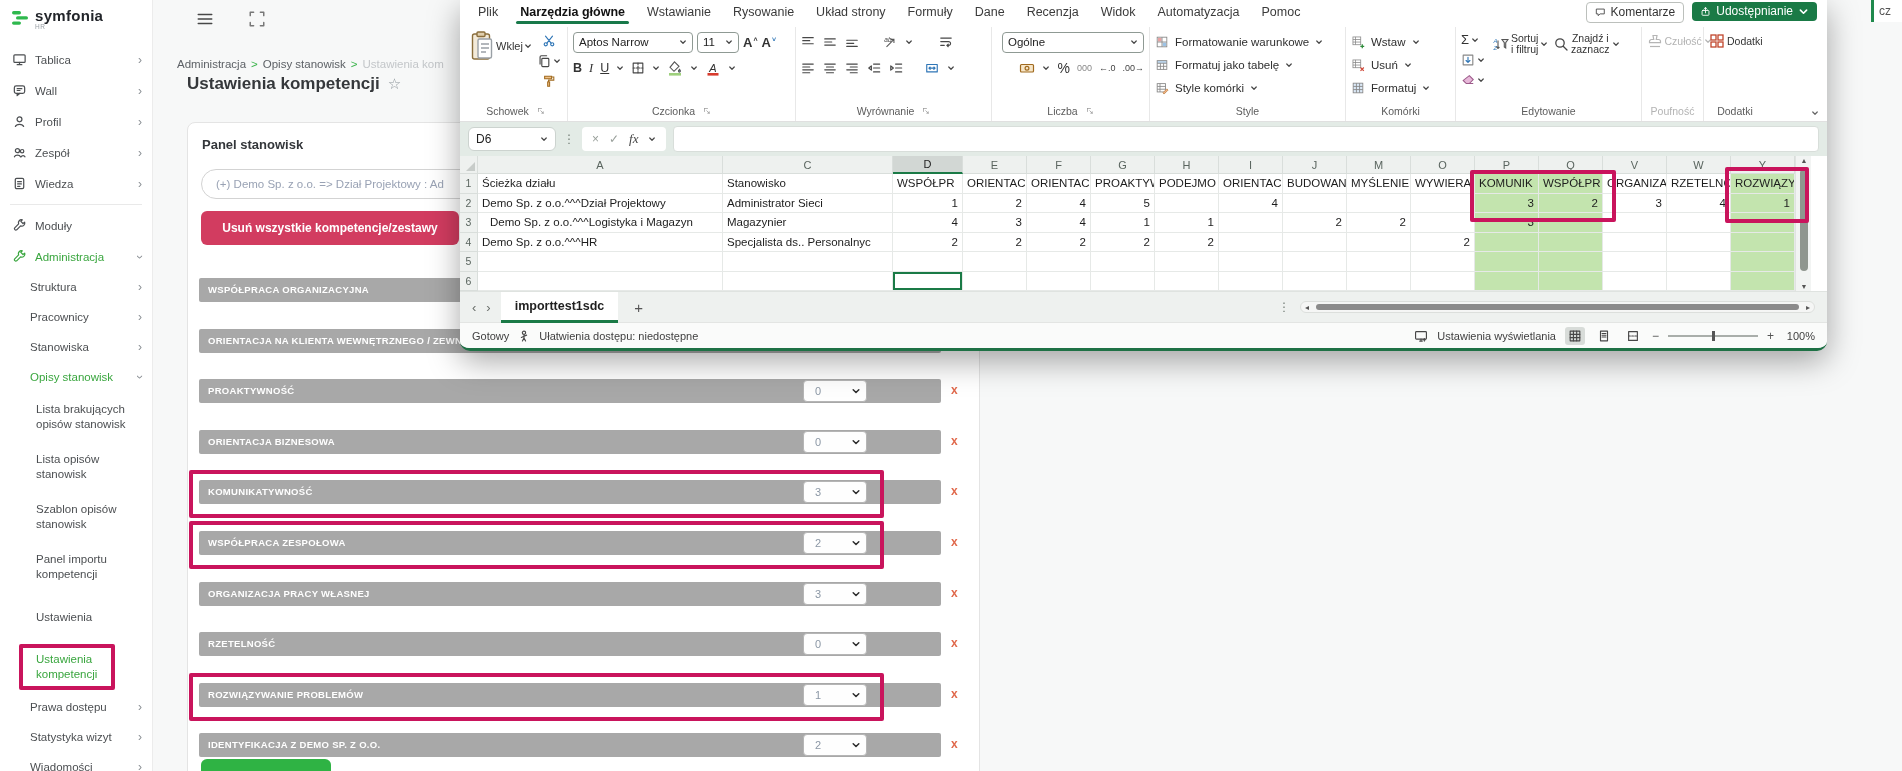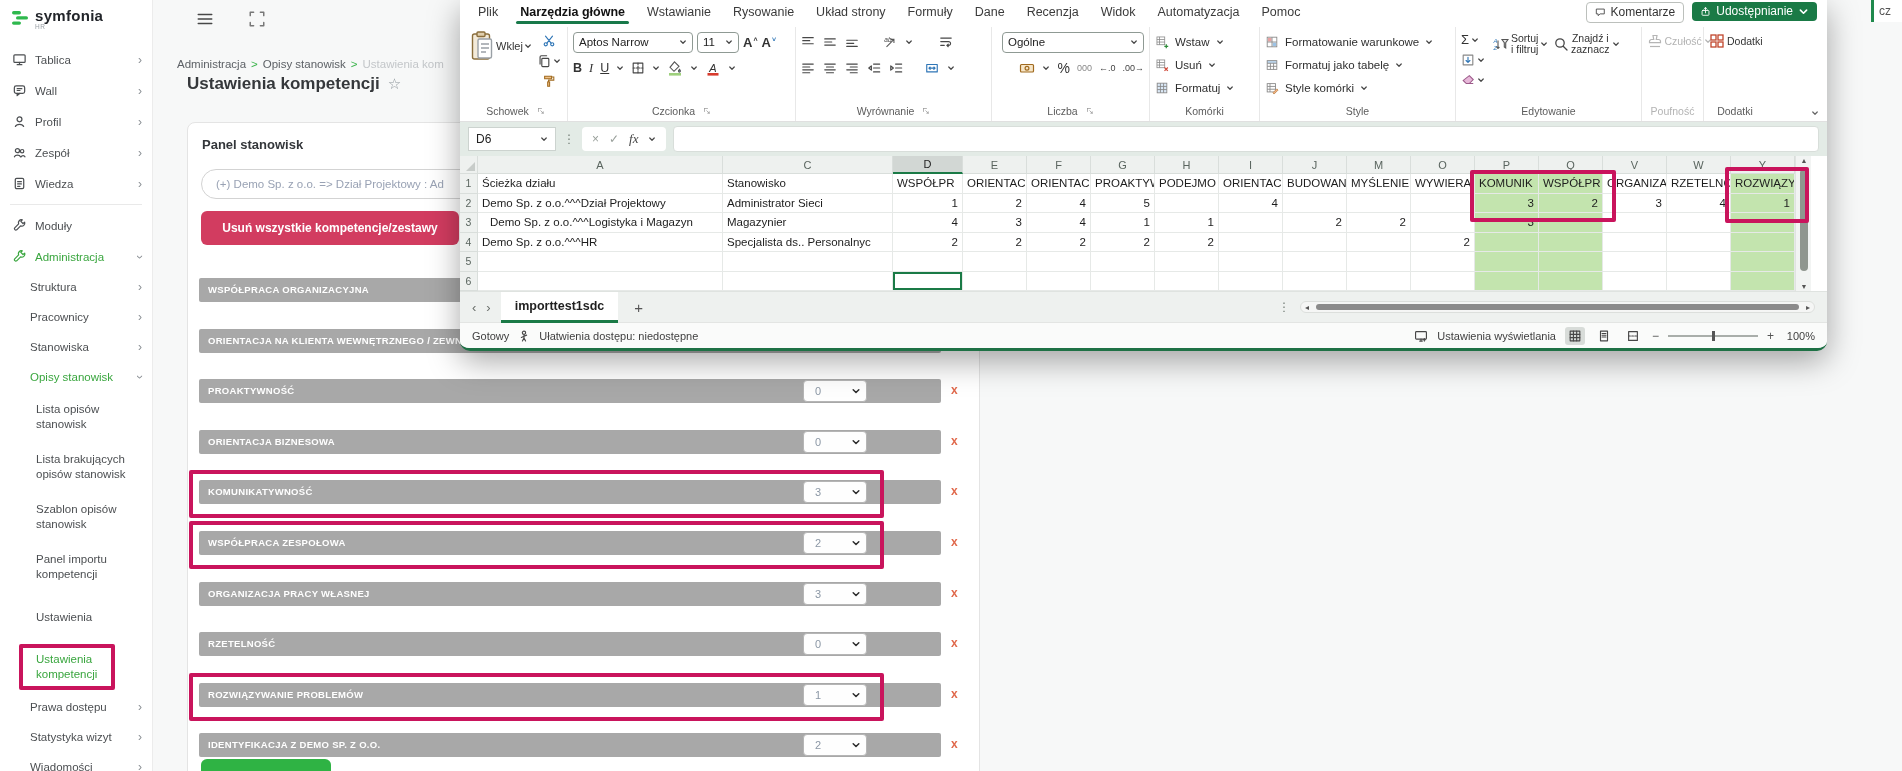--- a/index.html
+++ b/index.html
@@ -94,21 +94,21 @@
   .glyph.i{font-style:italic;font-family:"Liberation Serif",serif}
   .glyph.u{text-decoration:underline}
   .af{font-size:13px;font-weight:bold;color:#333;display:flex;align-items:flex-start;gap:1px}
   .af sup{font-size:7px;margin-top:1px}
   .srowi{display:flex;align-items:center;gap:6px;height:21px;font-size:11.5px;color:#2f2f2f;white-space:nowrap}
   .bigbtn{display:flex;flex-direction:row;align-items:center;gap:2px;font-size:10.5px;line-height:11px;text-align:center;color:#333;padding-top:4px;width:52px}
   .grayed,.grayed .ri,.grayed span{color:#b3b3b3!important}
   .collapse-chev{position:absolute;right:8px;bottom:4px;color:#666}
 
   .xformula{height:34px;background:#e3ebe6;display:flex;align-items:center;padding:0 8px;gap:7px;box-sizing:border-box}
-  .namebox{width:88px;height:24px;background:#fff;border:1px solid #ccd3cf;border-radius:0;display:flex;align-items:center;
+  .namebox{width:88px;height:24px;background:#fff;border:1px solid #ccd3cf;border-radius:6px;display:flex;align-items:center;
       justify-content:space-between;padding:0 7px;font-size:12px;color:#222;box-sizing:border-box}
   .vdots{color:#768079;font-size:12px}
   .fxbox{height:24px;background:#fff;border-radius:4px;display:flex;align-items:center;gap:10px;padding:0 10px;color:#9aa19c;font-size:12px}
   .fxbox .fx{font-style:italic;font-family:"Liberation Serif",serif;color:#444;font-size:13px}
   .finput{flex:1;height:24px;background:#fff;border:1px solid #d8ded a;border-radius:4px}
 
   .xsheet{position:relative;height:135px;background:#fff;overflow:hidden}
   .srow{display:flex;height:19.5px}
   .srow.shead{height:18px}
   .shcell{background:#eef1ef;border-right:1px solid #d9dedb;border-bottom:1px solid #d9dedb;box-sizing:border-box;
@@ -247,24 +247,24 @@
       </div>
       <div class="sb-item lvl1">
         <span class="sb-label">Stanowiska</span>
         <span class="sb-chev">›</span>
       </div>
       <div class="sb-item lvl1 active">
         <span class="sb-label">Opisy stanowisk</span>
         <span class="sb-chev down">›</span>
       </div>
       <div class="sb-item lvl2">
+        <span class="sb-label">Lista brakujących opisów stanowisk</span>
+      </div>
+      <div class="sb-item lvl2">
         <span class="sb-label">Lista opisów stanowisk</span>
-      </div>
-      <div class="sb-item lvl2">
-        <span class="sb-label">Lista brakujących opisów stanowisk</span>
       </div>
       <div class="sb-item lvl2">
         <span class="sb-label">Szablon opisów stanowisk</span>
       </div>
       <div class="sb-item lvl2">
         <span class="sb-label">Panel importu kompetencji</span>
       </div>
       <div class="sb-item lvl2">
         <span class="sb-label">Ustawienia</span>
       </div>
@@ -734,72 +734,20 @@
       <div class="rg-label">
           <span>Liczba</span>
           <i class="ri chevs">
             <svg viewBox="0 0 16 16" fill="none" stroke="currentColor" stroke-width="1.3" stroke-linecap="round" stroke-linejoin="round">
               <path d="M3 3h6M3 3v6M7.5 7.5l5 5M12.5 9.5v3h-3"></path>
             </svg>
           </i>
         </div>
     </div>
 
-    <div class="rg" style="width:110px">
-      <div class="rg-body" style="flex-direction:column;align-items:stretch;gap:2px;padding-top:2px">
-        <div class="srowi">
-            <i class="ri">
-              <svg viewBox="0 0 18 18" fill="none" stroke="#888" stroke-width="1">
-                <rect x="2.5" y="2.5" width="10" height="10"></rect>
-                <path d="M2.5 5.8h10M2.5 9.1h10M5.8 2.5v10"></path>
-                <path d="M12 14.5h5M14.5 12v5" stroke="#2e8b3a" stroke-width="1.6"></path>
-              </svg>
-            </i>
-            <span>Wstaw</span>
-            <i class="ri chevs">
-              <svg viewBox="0 0 16 16" fill="none" stroke="currentColor" stroke-width="2.4" stroke-linecap="round" stroke-linejoin="round">
-                <path d="M3.5 6l4.5 4.5L12.5 6"></path>
-              </svg>
-            </i>
-          </div>
-        <div class="srowi">
-            <i class="ri">
-              <svg viewBox="0 0 18 18" fill="none" stroke="#888" stroke-width="1">
-                <rect x="2.5" y="2.5" width="10" height="10"></rect>
-                <path d="M2.5 5.8h10M2.5 9.1h10M5.8 2.5v10"></path>
-                <path d="M12.2 12.2l4.3 4.3m0-4.3-4.3 4.3" stroke="#d04a3a" stroke-width="1.5"></path>
-              </svg>
-            </i>
-            <span>Usuń</span>
-            <i class="ri chevs">
-              <svg viewBox="0 0 16 16" fill="none" stroke="currentColor" stroke-width="2.4" stroke-linecap="round" stroke-linejoin="round">
-                <path d="M3.5 6l4.5 4.5L12.5 6"></path>
-              </svg>
-            </i>
-          </div>
-        <div class="srowi">
-            <i class="ri">
-              <svg viewBox="0 0 16 16" fill="none" stroke="#888" stroke-width="1">
-                <rect x="2.5" y="2.5" width="11" height="11" fill="#dbe9f7"></rect>
-                <path d="M2.5 6.2h11M2.5 9.8h11M6.2 2.5v11M9.8 2.5v11"></path>
-              </svg>
-            </i>
-            <span>Formatuj</span>
-            <i class="ri chevs">
-              <svg viewBox="0 0 16 16" fill="none" stroke="currentColor" stroke-width="2.4" stroke-linecap="round" stroke-linejoin="round">
-                <path d="M3.5 6l4.5 4.5L12.5 6"></path>
-              </svg>
-            </i>
-          </div>
-      </div>
-      <div class="rg-label">
-          <span>Komórki</span>
-        </div>
-    </div>
-
     <div class="rg" style="width:196px">
       <div class="rg-body" style="flex-direction:column;align-items:stretch;gap:2px;padding-top:2px">
         <div class="srowi">
             <i class="ri">
               <svg viewBox="0 0 16 16" fill="none" stroke="#888" stroke-width="1">
                 <rect x="3.4" y="3.4" width="4" height="4" fill="#e8a2a2" stroke="none"></rect>
                 <rect x="8.8" y="8.8" width="4" height="4" fill="#9dc3e6" stroke="none"></rect>
                 <rect x="2.5" y="2.5" width="11" height="11"></rect>
                 <path d="M2.5 8h11M8 2.5v11"></path>
               </svg>
@@ -837,20 +785,72 @@
             <span>Style komórki</span>
             <i class="ri chevs">
               <svg viewBox="0 0 16 16" fill="none" stroke="currentColor" stroke-width="2.4" stroke-linecap="round" stroke-linejoin="round">
                 <path d="M3.5 6l4.5 4.5L12.5 6"></path>
               </svg>
             </i>
           </div>
       </div>
       <div class="rg-label">
           <span>Style</span>
+        </div>
+    </div>
+
+    <div class="rg" style="width:110px">
+      <div class="rg-body" style="flex-direction:column;align-items:stretch;gap:2px;padding-top:2px">
+        <div class="srowi">
+            <i class="ri">
+              <svg viewBox="0 0 18 18" fill="none" stroke="#888" stroke-width="1">
+                <rect x="2.5" y="2.5" width="10" height="10"></rect>
+                <path d="M2.5 5.8h10M2.5 9.1h10M5.8 2.5v10"></path>
+                <path d="M12 14.5h5M14.5 12v5" stroke="#2e8b3a" stroke-width="1.6"></path>
+              </svg>
+            </i>
+            <span>Wstaw</span>
+            <i class="ri chevs">
+              <svg viewBox="0 0 16 16" fill="none" stroke="currentColor" stroke-width="2.4" stroke-linecap="round" stroke-linejoin="round">
+                <path d="M3.5 6l4.5 4.5L12.5 6"></path>
+              </svg>
+            </i>
+          </div>
+        <div class="srowi">
+            <i class="ri">
+              <svg viewBox="0 0 18 18" fill="none" stroke="#888" stroke-width="1">
+                <rect x="2.5" y="2.5" width="10" height="10"></rect>
+                <path d="M2.5 5.8h10M2.5 9.1h10M5.8 2.5v10"></path>
+                <path d="M12.2 12.2l4.3 4.3m0-4.3-4.3 4.3" stroke="#d04a3a" stroke-width="1.5"></path>
+              </svg>
+            </i>
+            <span>Usuń</span>
+            <i class="ri chevs">
+              <svg viewBox="0 0 16 16" fill="none" stroke="currentColor" stroke-width="2.4" stroke-linecap="round" stroke-linejoin="round">
+                <path d="M3.5 6l4.5 4.5L12.5 6"></path>
+              </svg>
+            </i>
+          </div>
+        <div class="srowi">
+            <i class="ri">
+              <svg viewBox="0 0 16 16" fill="none" stroke="#888" stroke-width="1">
+                <rect x="2.5" y="2.5" width="11" height="11" fill="#dbe9f7"></rect>
+                <path d="M2.5 6.2h11M2.5 9.8h11M6.2 2.5v11M9.8 2.5v11"></path>
+              </svg>
+            </i>
+            <span>Formatuj</span>
+            <i class="ri chevs">
+              <svg viewBox="0 0 16 16" fill="none" stroke="currentColor" stroke-width="2.4" stroke-linecap="round" stroke-linejoin="round">
+                <path d="M3.5 6l4.5 4.5L12.5 6"></path>
+              </svg>
+            </i>
+          </div>
+      </div>
+      <div class="rg-label">
+          <span>Komórki</span>
         </div>
     </div>
 
     <div class="rg" style="width:186px">
       <div class="rg-body" style="gap:8px">
         <div class="mini" style="padding-top:3px">
           <div>
               <span class="glyph" style="font-size:13px">Σ</span>
               <i class="ri chevs">
                 <svg viewBox="0 0 16 16" fill="none" stroke="currentColor" stroke-width="2.4" stroke-linecap="round" stroke-linejoin="round">

